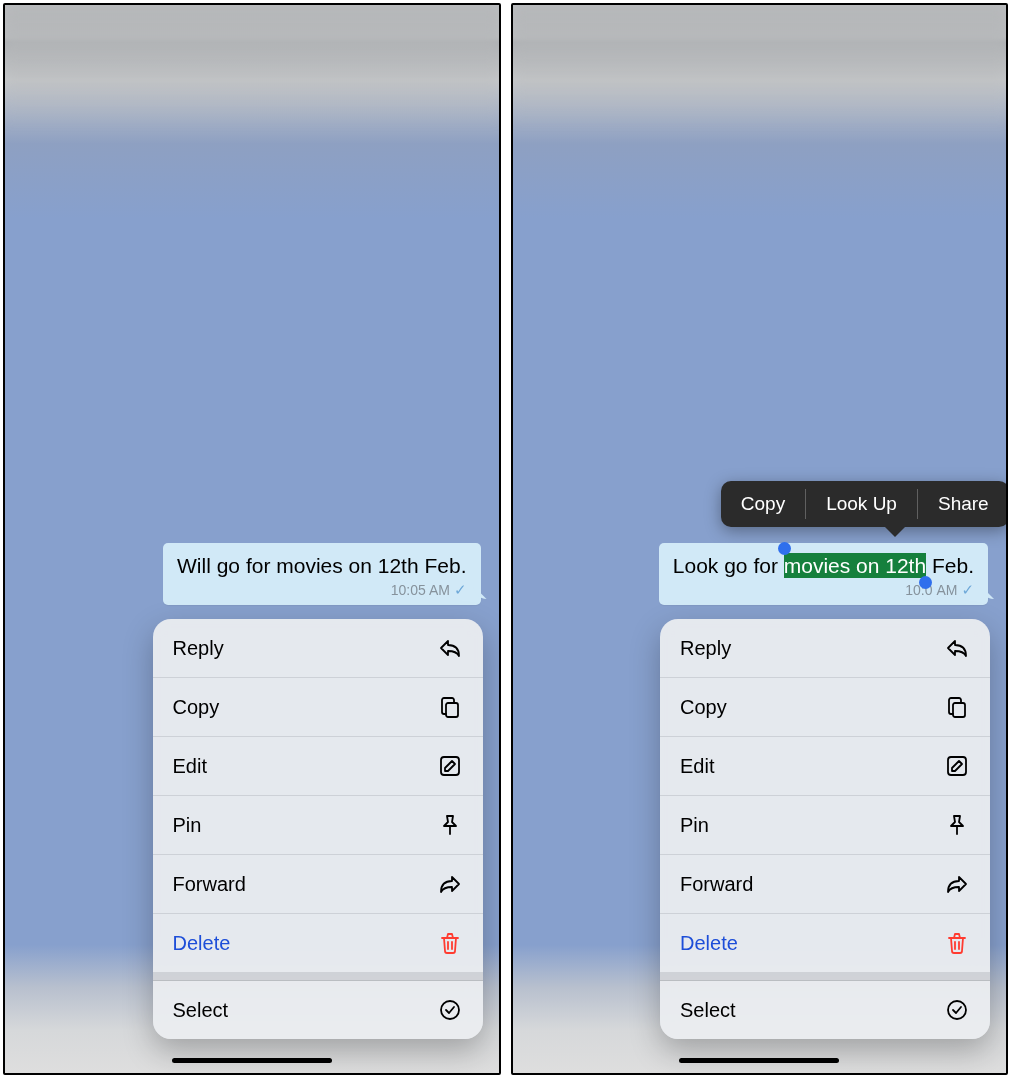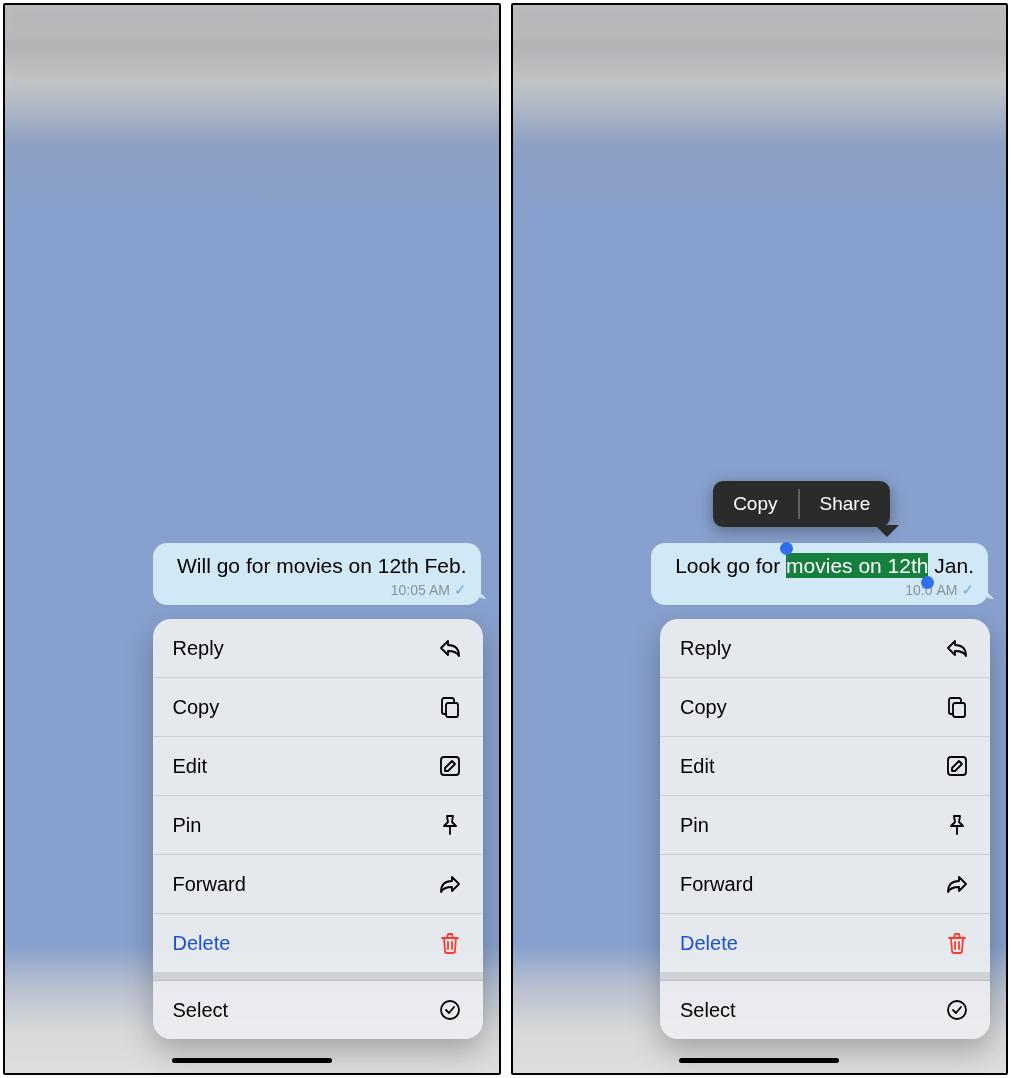--- a/index.html
+++ b/index.html
@@ -46,22 +46,22 @@
     align-items: flex-end;
   }
   
   .bubble-wrap {
     position: relative;
     margin-bottom: 14px;
     margin-right: 2px;
   }
   .bubble {
     background: #d1e9f7;
-    border-radius: 14px;
-    padding: 10px 14px 6px 24px;
+    border-radius: 5px;
+    padding: 10px 14px 6px 14px;
     max-width: 340px;
     position: relative;
     box-shadow: 0 1px 1px rgba(0,0,0,0.05);
   }
   .bubble::after{
     content:"";
     position:absolute;
     right:-6px;
     bottom:6px;
     width:14px;
@@ -260,28 +260,29 @@
 
 <div class="screen">
   <div class="blurred-top"></div>
   <div class="content">
 
     <div class="bubble-wrap" style="position:relative;">
 
       <div class="popover" style="top:-62px; left:62px;">
         <div class="popover-item">Copy</div>
         <div class="popover-sep"></div>
+        <div class="popover-item">Look Up</div>
         <div class="popover-sep"></div>
         <div class="popover-item">Share</div>
         <div class="popover-arrow" style="left:162px;"></div>
       </div>
 
       <div class="bubble">
         <div class="bubble-text">
-          <span>Look go for </span><span class="highlight"><span class="sel-handle sel-start"></span><span>movies on 12th</span><span class="sel-handle sel-end"></span></span><span> Jan.</span>
+          <span>Look go for </span><span class="highlight"><span class="sel-handle sel-start"></span><span>movies on 12th</span><span class="sel-handle sel-end"></span></span><span> Feb.</span>
         </div>
         <div class="bubble-meta">
           <span>10:0</span>
             <span> AM</span>
           <span class="check">✓</span>
         </div>
       </div>
     </div>
 
     <div class="menu">

